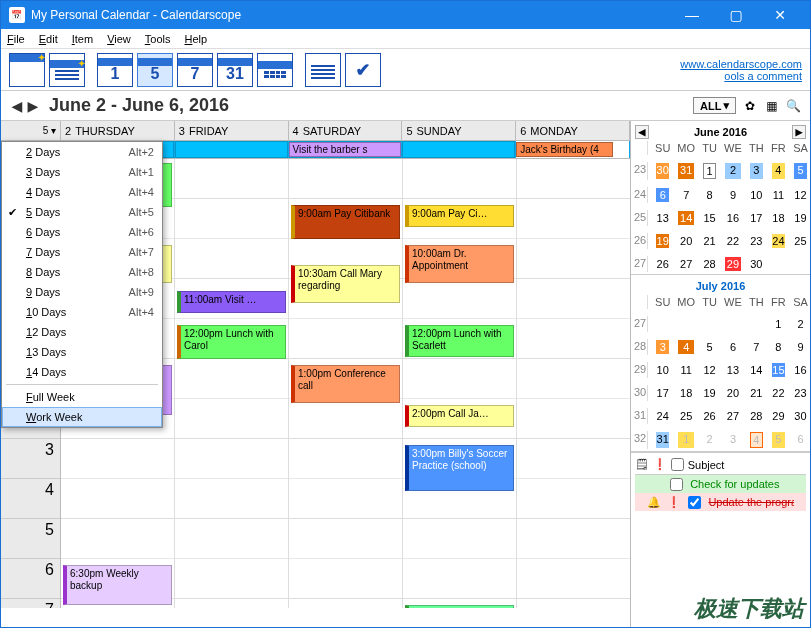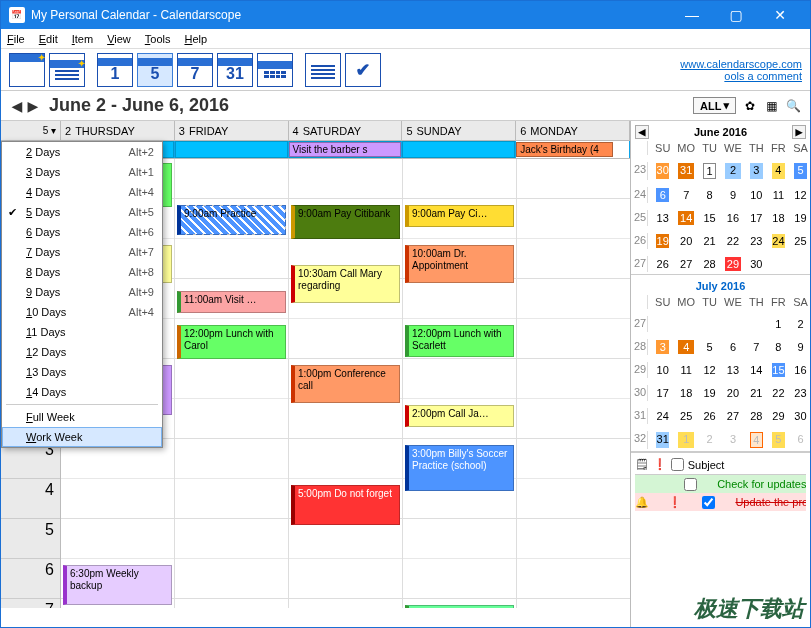--- a/index.html
+++ b/index.html
@@ -69,21 +69,21 @@
 .d.orange{background:#ff9933;color:#fff;}
 .d.dorange{background:#e67300;color:#fff;}
 .d.blue{background:#4d94ff;color:#fff;}
 .d.lblue{background:#99ccff;}
 .d.yellow{background:#ffdd55;}
 .d.red{background:#ff3333;color:#fff;}
 .d.sel{border:1px solid #ff6600;background:#ffe6cc;}
 .d.box{border:1px solid #888;}
 .task-panel{flex:1;padding:4px;border-top:1px solid #ccc;position:relative;}
 .task-hdr{display:flex;align-items:center;height:18px;gap:4px;border-bottom:1px solid #ccc;padding-bottom:2px;}
-.task-row{display:flex;align-items:center;height:18px;gap:20px;padding:1px 0;}
+.task-row{display:flex;align-items:center;height:18px;gap:7px;padding:1px 12px;}
 .task-row .txt{flex:1;overflow:hidden;white-space:nowrap;}
 .task-row.green{background:#d4f5d4;}
 .task-row.pink{background:#ffe0e0;}
 .task-row .strike{text-decoration:line-through;color:#cc0000;}
 .watermark{position:absolute;bottom:4px;right:6px;color:#14532d;font-size:22px;font-style:italic;font-weight:bold;opacity:.9;}
 </style>
 </head>
 <body>
 
 <div class="titlebar">
@@ -293,41 +293,39 @@
           <div class="hour-line"></div>
           <div class="hour-line"></div>
           <div class="hour-line"></div>
           <div class="hour-line"></div>
           <div class="hour-line"></div>
           <div class="hour-line"></div>
           <div class="hour-line"></div>
           <div class="hour-line"></div>
           <div class="hour-line"></div>
           <div class="hour-line"></div>
-          <div class="event" style="top: 46px; height: 30px; background: repeating-linear-gradient(45deg, rgb(77, 148, 255), rgb(77, 148, 255) 4px, rgb(255, 255, 255) 4px, rgb(255, 255, 255) 6px) rgb(77, 148, 255); border-left-color: rgb(0, 51, 153);">9:00am Practice</div>
-          <div class="event" style="top: 132px; height: 22px; background: #fca5a5; border-left-color: rgb(51, 153, 51);">11:00am Visit …</div>
+          <div class="event" style="top: 132px; height: 22px; background: #8b5cf6; border-left-color: rgb(51, 153, 51);">11:00am Visit …</div>
           <div class="event" style="top: 166px; height: 34px; background: rgb(102, 255, 102); border-left-color: rgb(204, 102, 0);">12:00pm Lunch with Carol</div>
         </div>
       <div class="day-col" id="col2">
           <div class="hour-line"></div>
           <div class="hour-line"></div>
           <div class="hour-line"></div>
           <div class="hour-line"></div>
           <div class="hour-line"></div>
           <div class="hour-line"></div>
           <div class="hour-line"></div>
           <div class="hour-line"></div>
           <div class="hour-line"></div>
           <div class="hour-line"></div>
           <div class="hour-line"></div>
           <div class="hour-line"></div>
-          <div class="event" style="top: 46px; height: 34px; background: #4d7c0f; border-left-color: rgb(204, 153, 0);">9:00am Pay Citibank</div>
+          <div class="event" style="top: 46px; height: 34px; background: #c2410c; border-left-color: rgb(204, 153, 0);">9:00am Pay Citibank</div>
           <div class="event" style="top: 106px; height: 38px; background: rgb(255, 255, 153); border-left-color: rgb(204, 0, 0);">10:30am Call Mary regarding</div>
           <div class="event" style="top: 206px; height: 38px; background: rgb(255, 153, 102); border-left-color: rgb(204, 51, 0);">1:00pm Conference call</div>
-          <div class="event" style="top: 326px; height: 40px; background: rgb(255, 51, 51); border-left-color: rgb(153, 0, 0); color: rgb(255, 255, 255);">5:00pm Do not forget</div>
         </div>
       <div class="day-col" id="col3">
           <div class="hour-line"></div>
           <div class="hour-line"></div>
           <div class="hour-line"></div>
           <div class="hour-line"></div>
           <div class="hour-line"></div>
           <div class="hour-line"></div>
           <div class="hour-line"></div>
           <div class="hour-line"></div>
@@ -388,24 +386,20 @@
           <span class="lbl"><u>8</u> Days</span>
           <span class="shortcut">Alt+8</span>
         </div>
         <div class="dropdown-item">
           <span class="lbl"><u>9</u> Days</span>
           <span class="shortcut">Alt+9</span>
         </div>
         <div class="dropdown-item">
           <span class="lbl"><u>1</u>0 Days</span>
           <span class="shortcut">Alt+4</span>
-        </div>
-        <div class="dropdown-item">
-          <span class="lbl"><u>1</u>1 Days</span>
-          <span class="shortcut"></span>
         </div>
         <div class="dropdown-item">
           <span class="lbl"><u>1</u>2 Days</span>
           <span class="shortcut"></span>
         </div>
         <div class="dropdown-item">
           <span class="lbl"><u>1</u>3 Days</span>
           <span class="shortcut"></span>
         </div>
         <div class="dropdown-item">

